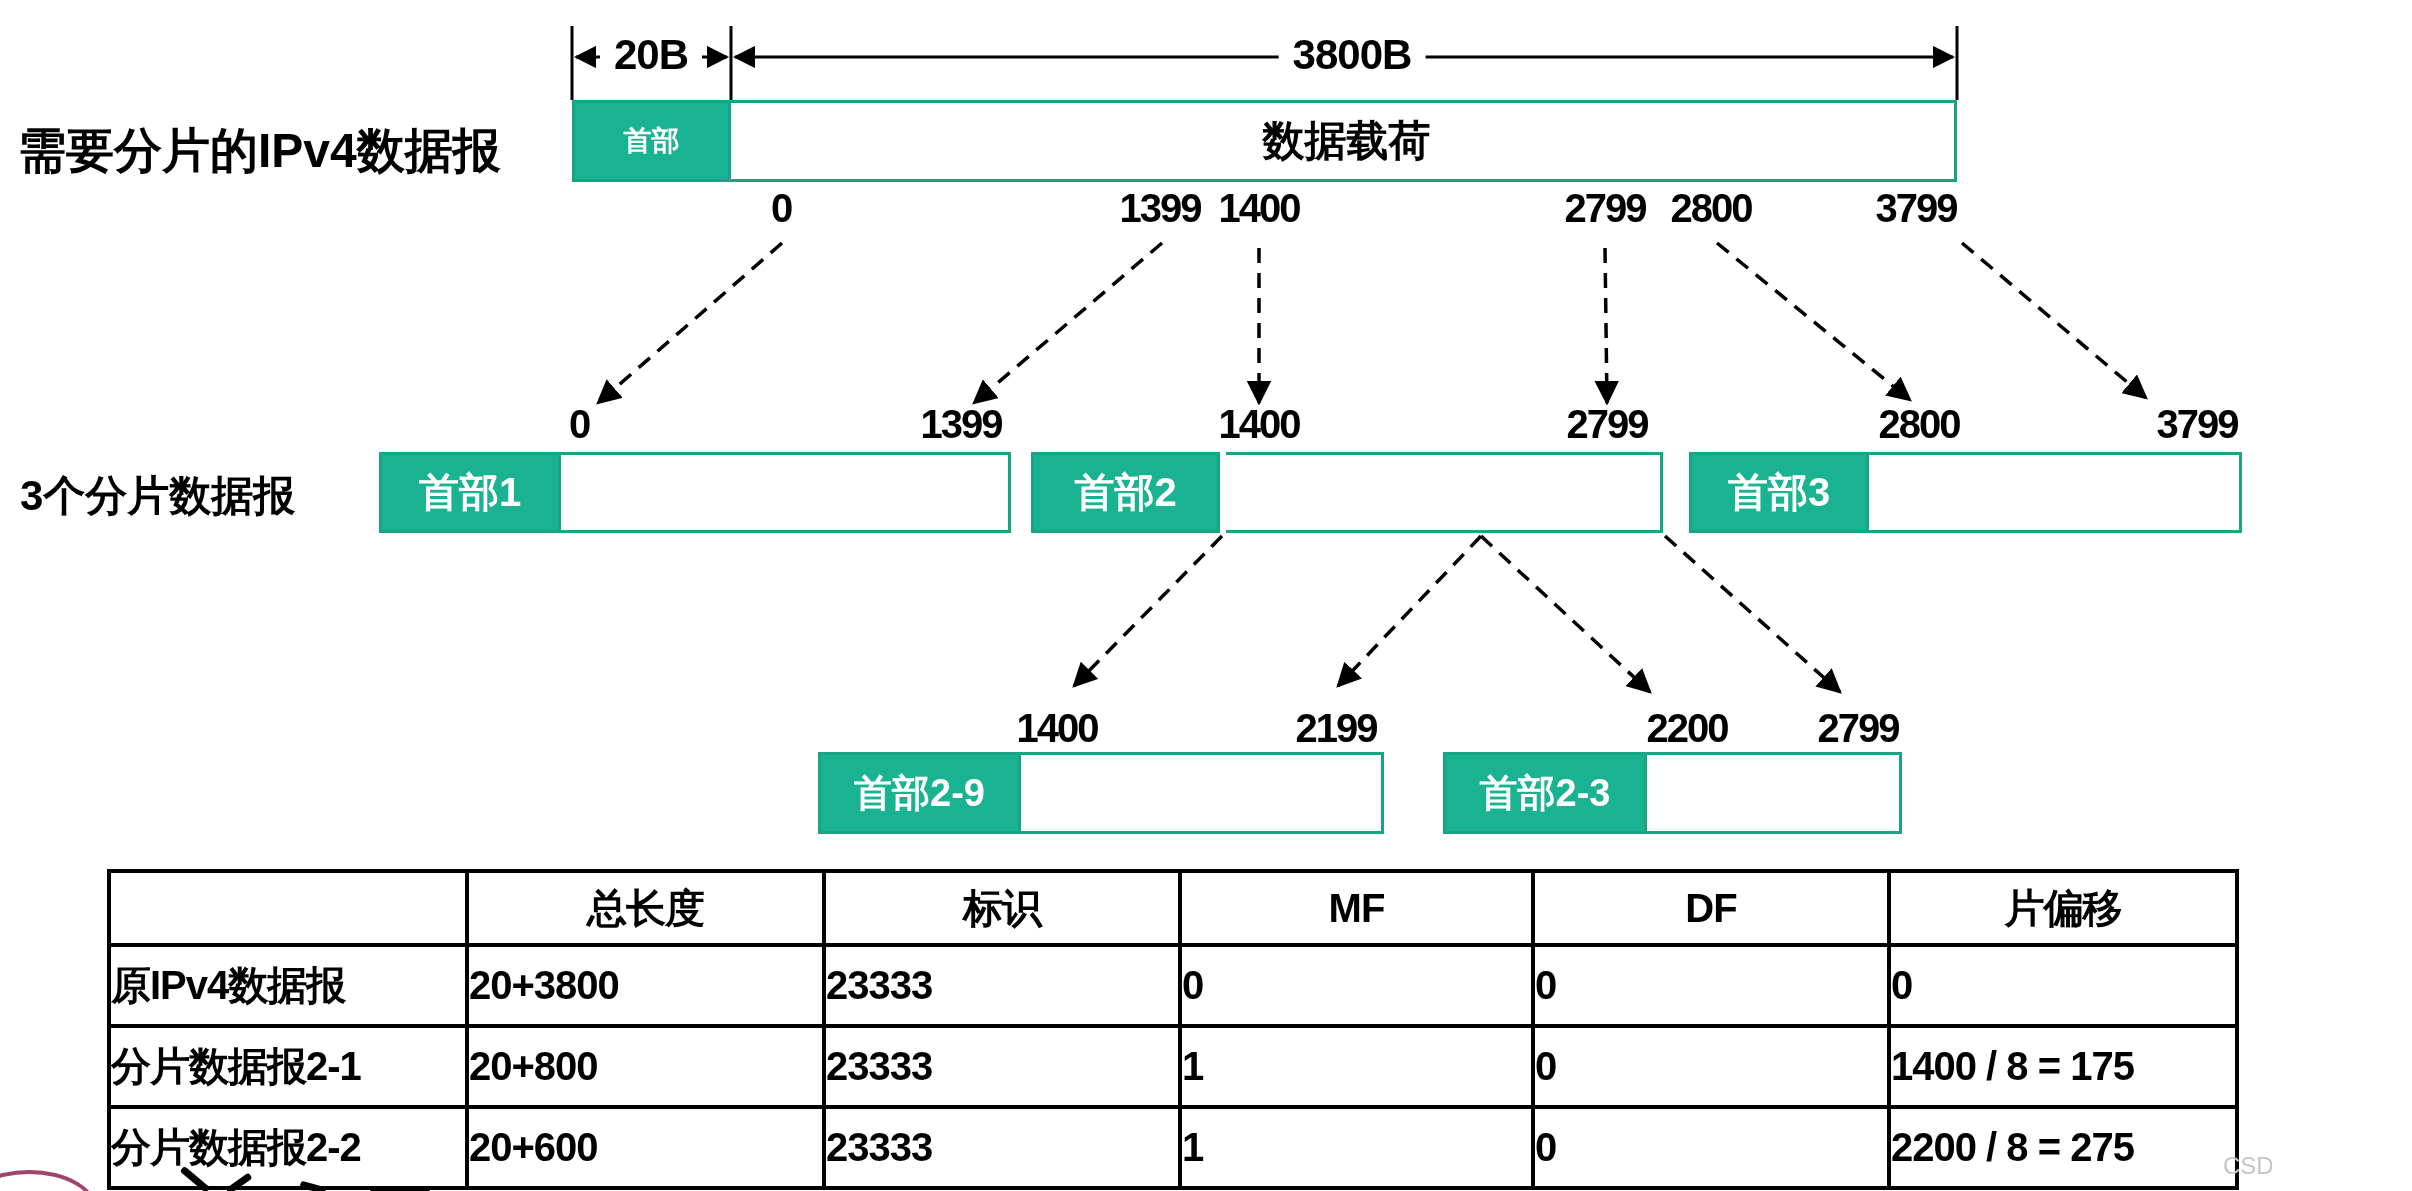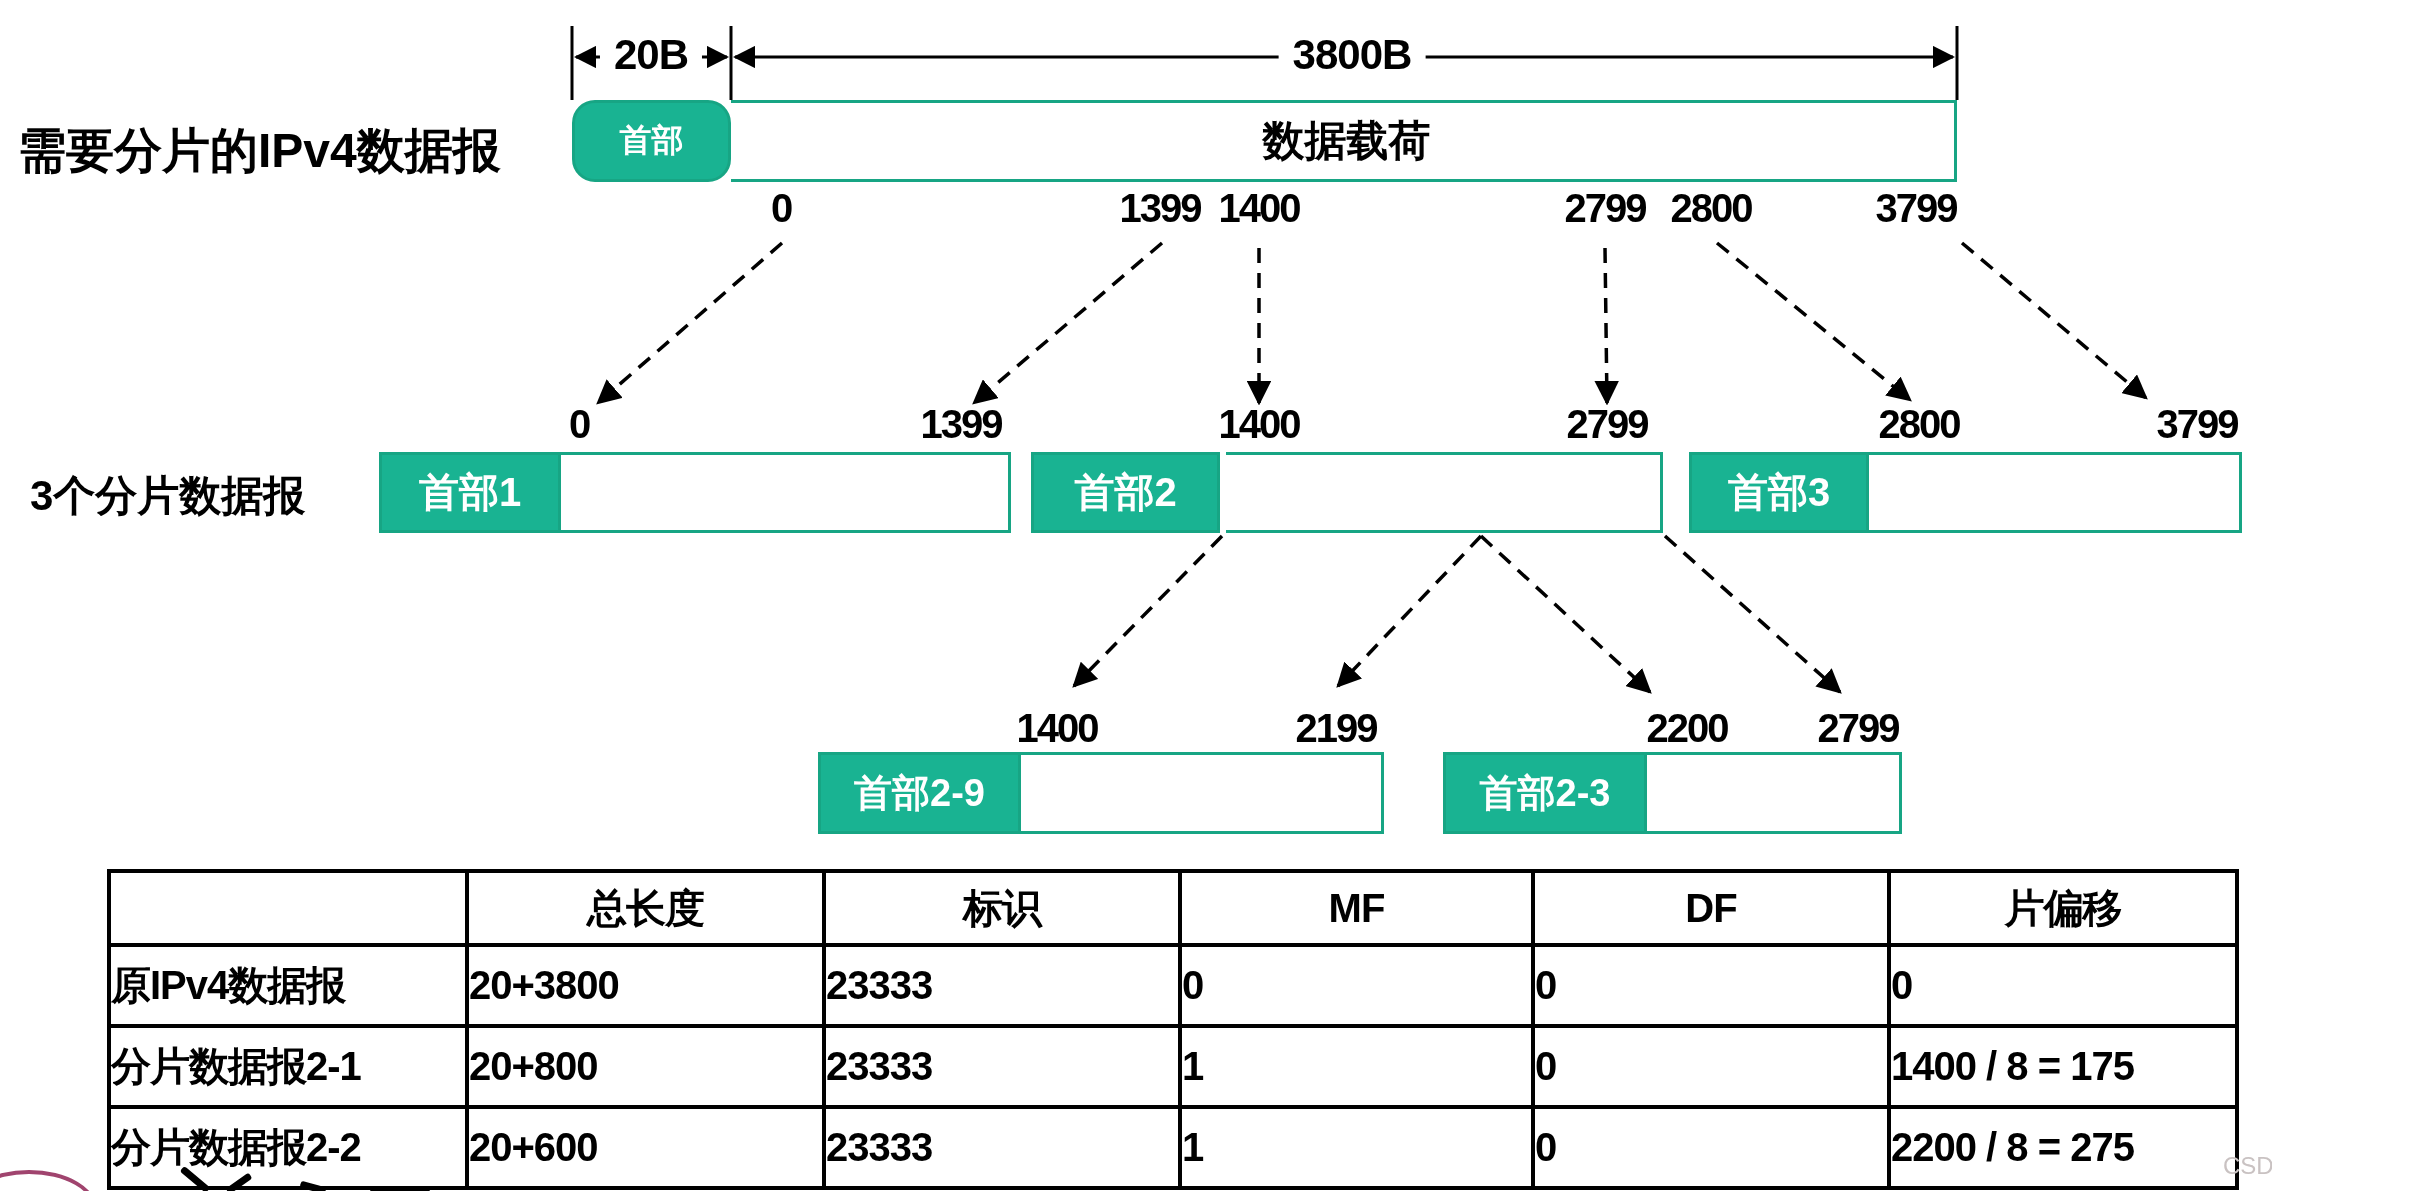--- a/index.html
+++ b/index.html
@@ -89,39 +89,39 @@
     <path d="M1481,536 L1650,692" stroke="#000" stroke-width="3.5" stroke-dasharray="15 10" fill="none" marker-end="url(#ah)"></path>
     <path d="M1665,536 L1840,692" stroke="#000" stroke-width="3.5" stroke-dasharray="15 10" fill="none" marker-end="url(#ah)"></path>
   </svg>
 
   <span class="abs dim-label" style="left:651px; top:31px;">20B</span>
   <span class="abs dim-label" style="left:1352px; top:31px;">3800B</span>
 
   <span class="abs row-label" style="left:18px; top:119px;">需要分片的IPv4数据报</span>
 
   <div class="abs pkt" style="left:572px; top:100px; width:1385px; height:82px;">
-    <div class="hdr" style="width:159px; font-size:32px;border-radius:23px;">首部</div>
+    <div class="hdr" style="width:159px; font-size:28px;">首部</div>
     <div class="payload">数据载荷</div>
   </div>
 
   <span class="abs num" style="left:781px;  top:186px;">0</span>
   <span class="abs num" style="left:1160px; top:186px;">1399</span>
   <span class="abs num" style="left:1259px; top:186px;">1400</span>
   <span class="abs num" style="left:1605px; top:186px;">2799</span>
   <span class="abs num" style="left:1711px; top:186px;">2800</span>
   <span class="abs num" style="left:1916px; top:186px;">3799</span>
 
   <span class="abs num" style="left:579px;  top:402px;">0</span>
   <span class="abs num" style="left:961px;  top:402px;">1399</span>
   <span class="abs num" style="left:1259px; top:402px;">1400</span>
   <span class="abs num" style="left:1607px; top:402px;">2799</span>
   <span class="abs num" style="left:1919px; top:402px;">2800</span>
   <span class="abs num" style="left:2197px; top:402px;">3799</span>
 
-  <span class="abs row-label" style="left:30px; top:468px; font-size:42px;">3个分片数据报</span>
+  <span class="abs row-label" style="left:20px; top:468px; font-size:42px;">3个分片数据报</span>
 
   <div class="abs pkt" style="left:379px; top:452px; width:632px; height:81px;">
     <div class="hdr" style="width:182px;">首部1</div>
     <div class="payload"></div>
   </div>
 
   <div class="abs pkt" style="left:1031px; top:452px; width:632px; height:81px;gap:6px;">
     <div class="hdr" style="width:189px;">首部2</div>
     <div class="payload"></div>
   </div>

